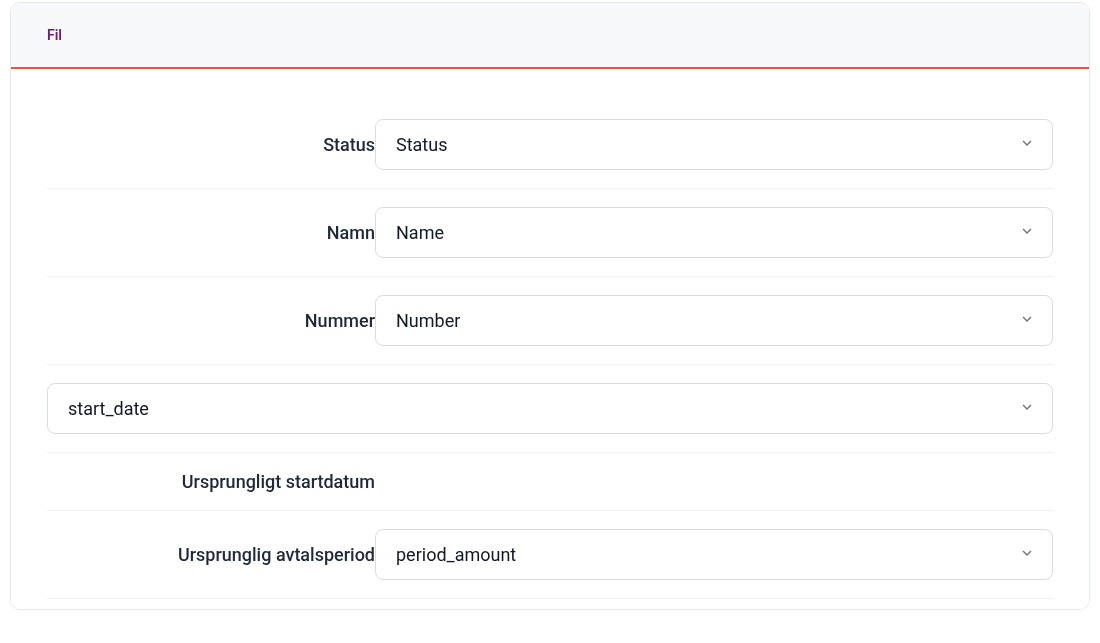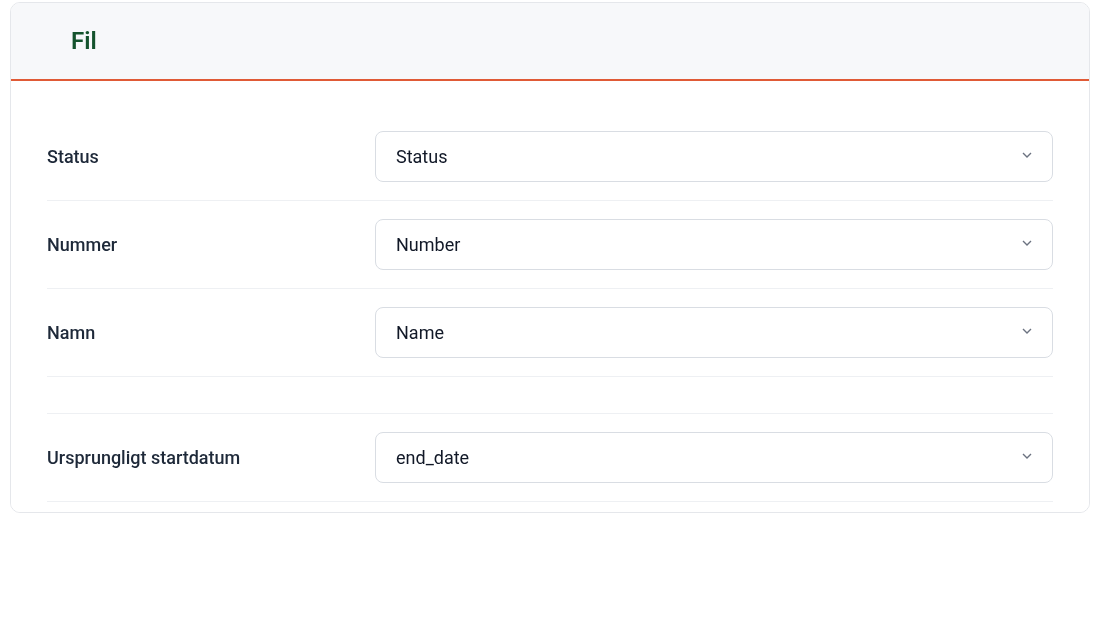--- a/index.html
+++ b/index.html
@@ -22,34 +22,34 @@
       border-radius: 10px;
       overflow: hidden;
       margin-top: 2px;
     }
     .card-header {
       background: #f7f8fa;
       padding: 24px 36px;
       border-bottom: 2px solid #e05a36;
     }
     .card-title {
-      font-size: 24px;
+      font-size: 14px;
       font-weight: 600;
-      color: #14532d;
-      margin-left: 24px;
+      color: #701a75;
     }
     .card-body {
       padding: 50px 36px 10px 36px;
       background: #ffffff;
     }
     .form-row {
       display: flex;
       align-items: center;
       padding: 18px 0;
       border-bottom: 1px solid #eef0f3;
+      text-align: right;
     }
     .form-row:first-child {
       padding-top: 0;
     }
     .form-label {
       flex: 0 0 328px;
       font-size: 18px;
       font-weight: 500;
       color: #1e2939;
     }
@@ -102,59 +102,72 @@
         </div>
         <span class="chevron">
           <svg viewBox="0 0 24 24">
               <polyline points="6 9 12 15 18 9"></polyline>
             </svg>
         </span>
       </div>
     </div>
 
     <div class="form-row">
+      <div class="form-label">Namn</div>
+      <div class="form-select">
+        <div class="select-box">
+          <span>Name</span>
+        </div>
+        <span class="chevron">
+          <svg viewBox="0 0 24 24">
+              <polyline points="6 9 12 15 18 9"></polyline>
+            </svg>
+        </span>
+      </div>
+    </div>
+
+    <div class="form-row">
       <div class="form-label">Nummer</div>
       <div class="form-select">
         <div class="select-box">
           <span>Number</span>
         </div>
         <span class="chevron">
           <svg viewBox="0 0 24 24">
               <polyline points="6 9 12 15 18 9"></polyline>
             </svg>
         </span>
       </div>
     </div>
 
     <div class="form-row">
-      <div class="form-label">Namn</div>
       <div class="form-select">
         <div class="select-box">
-          <span>Name</span>
+          <span>start_date</span>
         </div>
         <span class="chevron">
           <svg viewBox="0 0 24 24">
               <polyline points="6 9 12 15 18 9"></polyline>
             </svg>
         </span>
       </div>
     </div>
 
     <div class="form-row">
+      <div class="form-label">Ursprungligt startdatum</div>
     </div>
 
     <div class="form-row">
-      <div class="form-label">Ursprungligt startdatum</div>
+      <div class="form-label">Ursprunglig avtalsperiod</div>
       <div class="form-select">
         <div class="select-box">
-          <span>end_date</span>
+          <span>period_amount</span>
         </div>
         <span class="chevron">
           <svg viewBox="0 0 24 24">
               <polyline points="6 9 12 15 18 9"></polyline>
             </svg>
         </span>
       </div>
     </div>
 
-
   </div>
 </div>
 
 </body></html>

